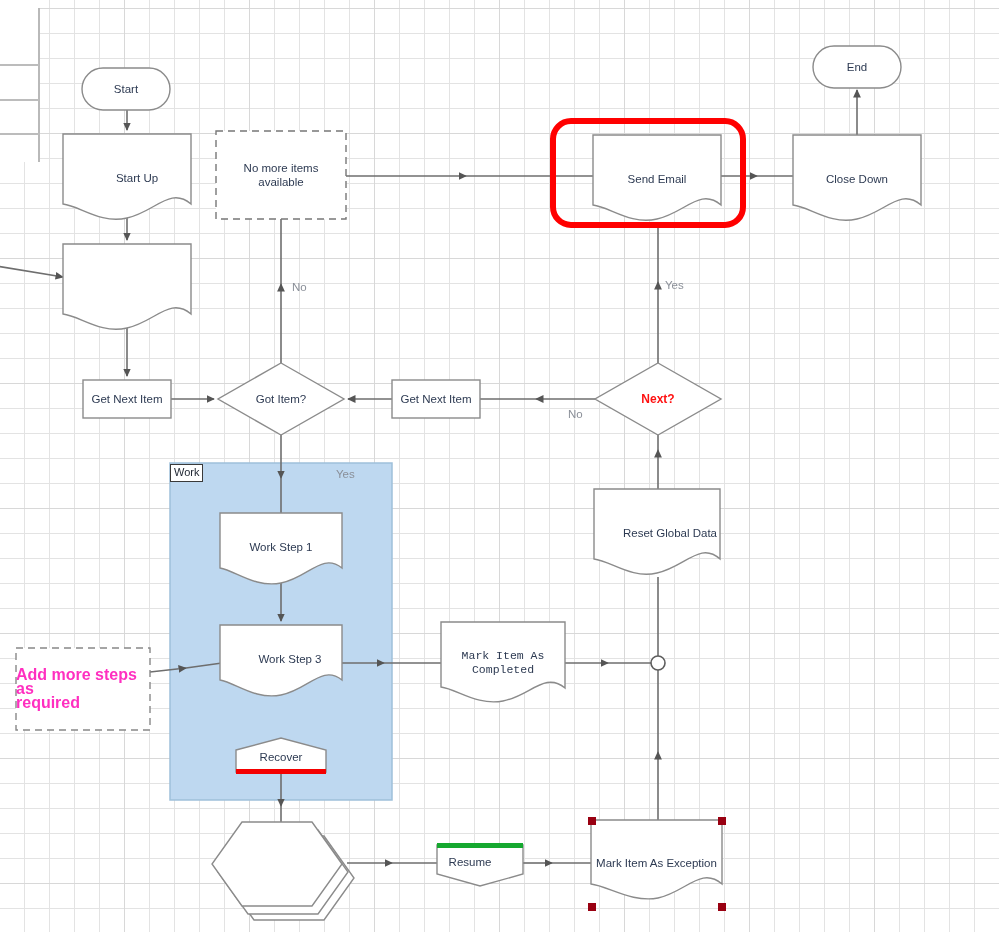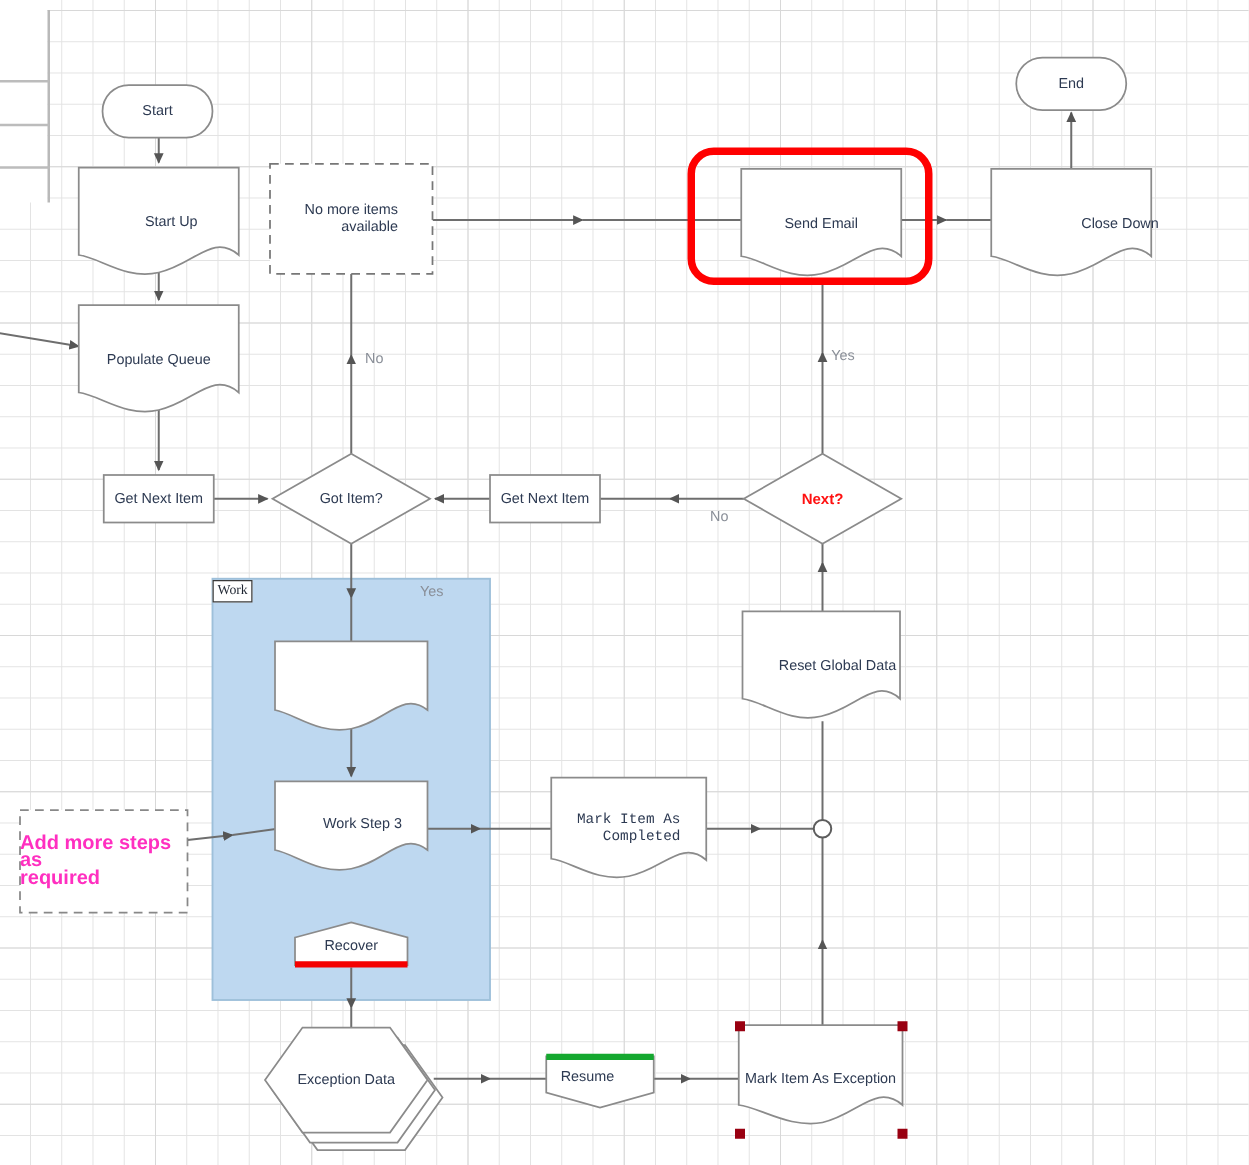--- a/index.html
+++ b/index.html
@@ -30,21 +30,21 @@
   
   .gutter{position:absolute;left:0;top:0;width:38px;height:162px;background:#fff;}
   .gutter-line-v{position:absolute;left:38px;top:8px;width:2px;height:154px;background:#b9b9b9;}
   .gutter-line-h{position:absolute;background:#bcbcbc;height:2px;}
 
   svg.layer{position:absolute;left:0;top:0;width:999px;height:932px;overflow:visible;}
 
   .shape-text{
     position:absolute;
     display:flex;align-items:center;justify-content:center;
-    text-align:right;
+    text-align:center;
     color:#2d3a52;
     font-size:11.5px;
     line-height:14px;
     pointer-events:none;
     white-space:pre-line;
   }
   .edge-label{
     position:absolute;
     color:#8a8f98;
     font-size:11.5px;
@@ -53,21 +53,20 @@
   }
   .work-label{
     position:absolute;
     background:#ffffff;
     border:1.6px solid #3a3a3a;
     color:#1d2430;
     font-size:11px;
     line-height:13px;
     padding:1px 3px 2px 3px;
     box-sizing:border-box;
-    font-family:Liberation Serif, serif;
   }
   .note-text{
     position:absolute;
     display:flex;align-items:center;justify-content:center;
     text-align:left;
     color:#ff2fc0;
     font-weight:bold;
     font-size:16px;
     line-height:14px;
     pointer-events:none;
@@ -225,36 +224,35 @@
     <g fill="#990011">
       <rect x="588" y="817" width="8" height="8"></rect>
       <rect x="718" y="817" width="8" height="8"></rect>
       <rect x="588" y="903" width="8" height="8"></rect>
       <rect x="718" y="903" width="8" height="8"></rect>
     </g>
   </svg>
 
   <div class="shape-text" style="left:82px;top:68px;width:88px;height:42px;">Start</div>
   <div class="shape-text" style="left:69px;top:152px;width:136px;height:52px;">Start Up</div>
-  <div class="shape-text" style="left:63px;top:262px;width:128px;height:52px;">Populate Queue</div>
   <div class="shape-text" style="left:83px;top:380px;width:88px;height:38px;">Get Next Item</div>
   <div class="shape-text" style="left:216px;top:131px;width:130px;height:88px;">No more items
 available</div>
   <div class="shape-text" style="left:218px;top:378px;width:126px;height:42px;">Got Item?</div>
   <div class="shape-text" style="left:392px;top:380px;width:88px;height:38px;">Get Next Item</div>
   <div class="shape-text stop-text" style="left:595px;top:378px;width:126px;height:42px;">Next?</div>
   <div class="shape-text" style="left:593px;top:153px;width:128px;height:52px;">Send Email</div>
-  <div class="shape-text" style="left:793px;top:153px;width:128px;height:52px;padding-left:39px;">Close Down</div>
+  <div class="shape-text" style="left:793px;top:153px;width:128px;height:52px;">Close Down</div>
   <div class="shape-text" style="left:813px;top:46px;width:88px;height:42px;">End</div>
   <div class="shape-text" style="left:594px;top:507px;width:126px;height:52px;padding-left:13px;">Reset Global Data</div>
+  <div class="shape-text" style="left:220px;top:526px;width:122px;height:42px;">Work Step 1</div>
   <div class="shape-text" style="left:220px;top:638px;width:140px;height:42px;">Work Step 3</div>
   <div class="shape-text" style="left:236px;top:744px;width:90px;height:26px;">Recover</div>
   <div class="shape-text" style="left:441px;top:637px;width:124px;height:52px;font-family:Liberation Mono, monospace;">Mark Item As
 Completed</div>
-  <div class="shape-text" style="left:212px;top:843px;width:130px;height:42px;">Exception Data</div>
   <div class="shape-text" style="left:437px;top:850px;width:66px;height:24px;">Resume</div>
   <div class="shape-text" style="left:588px;top:845px;width:137px;height:36px;">Mark Item As Exception</div>
   <div class="note-text" style="left:16px;top:648px;width:134px;height:82px;">Add more steps as
 required</div>
 
   <div class="edge-label" style="left:248px;top:281px;">No</div>
   <div class="edge-label" style="left:292px;top:468px;">Yes</div>
   <div class="edge-label" style="left:621px;top:279px;">Yes</div>
   <div class="edge-label" style="left:524px;top:408px;">No</div>
 

